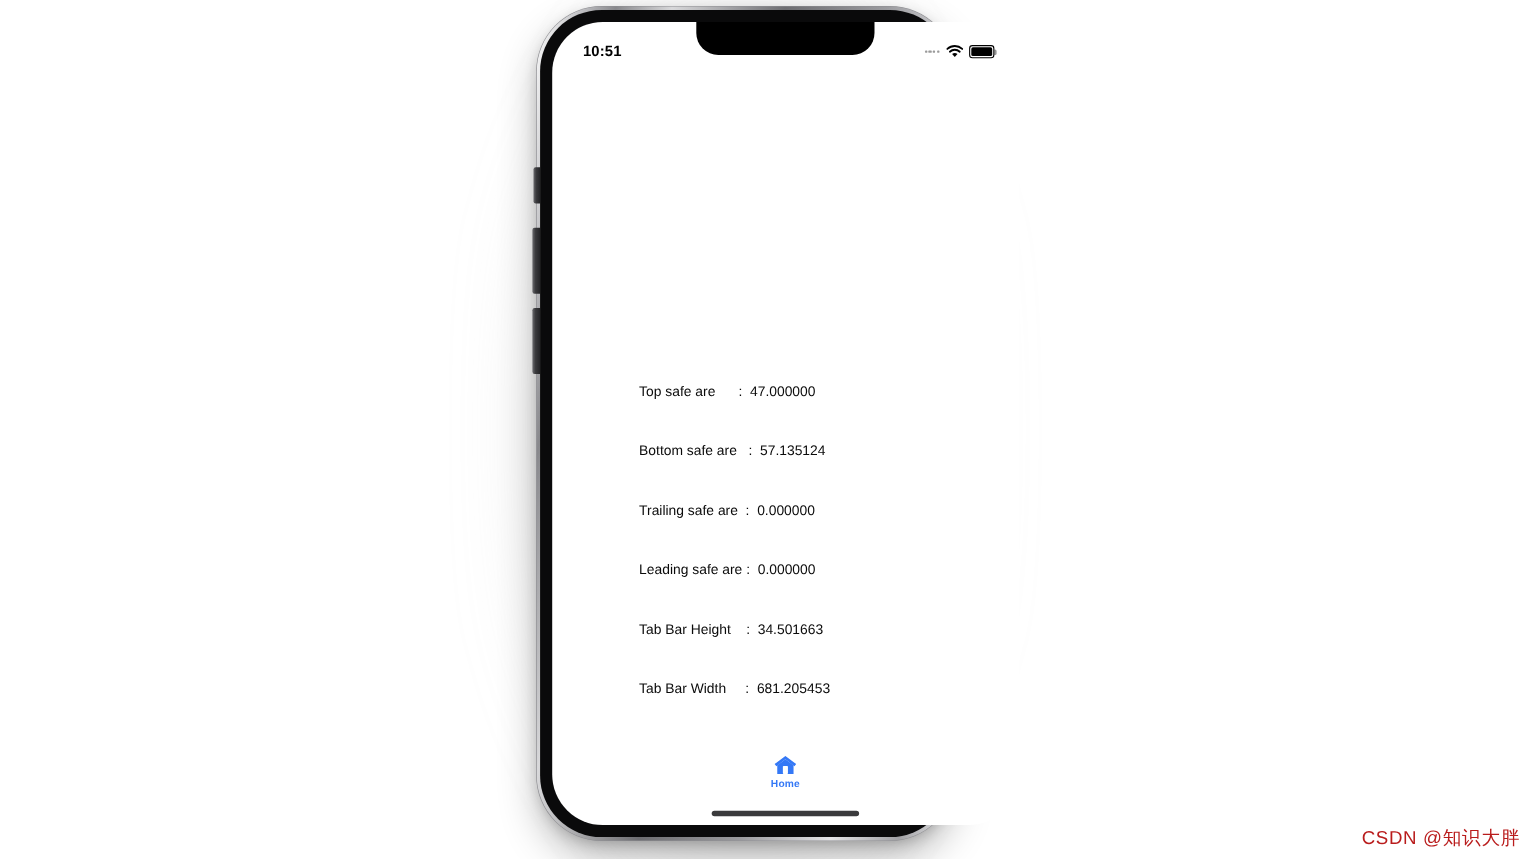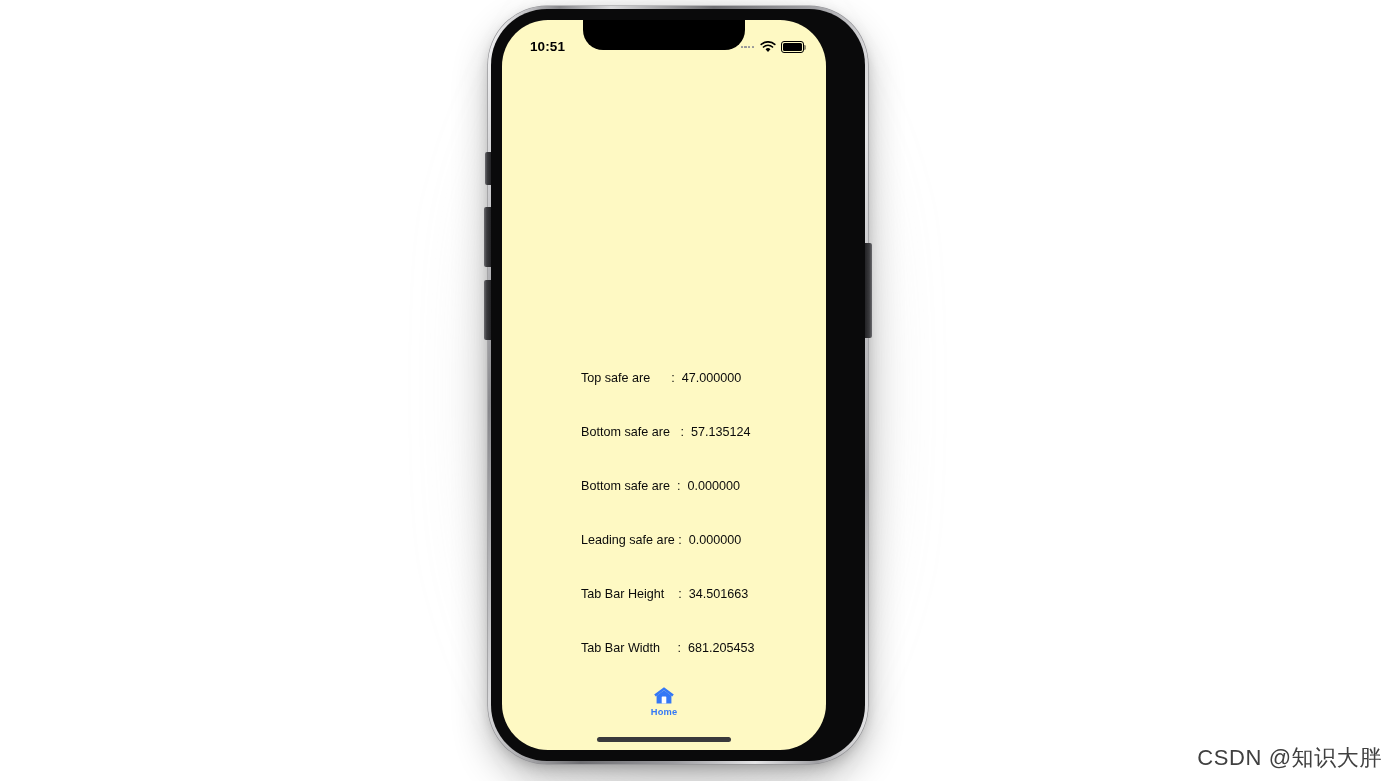--- a/index.html
+++ b/index.html
@@ -82,24 +82,24 @@
   #btn-vol-dn { left: -7px; top: 271px; width: 7px;  height: 60px; border-radius: 2px 0 0 2px; }
   #btn-power  { right: -7px; top: 234px; width: 7px; height: 95px;
                 border-radius: 0 2px 2px 0;
                 background: linear-gradient(270deg, #6a6a6e 0%, #3a3a3d 40%, #232326 100%); }
 
   
   #phone-screen {
     position: absolute;
     left: 11px;
     top: 11px;
-    width: 324px;
+    width: 424px;
     height: 730px;
     border-radius: 46px;
-    background: #fef9c3;
+    background: #ffffff;
     overflow: hidden;
     z-index: 3;
   }
 
   
   #notch {
     position: absolute;
     left: 50%;
     transform: translateX(-50%);
     top: -18px;
@@ -176,21 +176,21 @@
     left: 1.1px; top: 1.1px; bottom: 1.1px;
     width: 18.5px;
     background: #000;
     border-radius: 1.5px;
   }
 
   
   #info-list {
     position: absolute;
     left: 79px;
-    top: 313px;
+    top: 291px;
     z-index: 6;
     font-family: "Liberation Sans", "DejaVu Sans", sans-serif;
     font-size: 12.6px;
     color: #0a0a0a;
     line-height: 18px;
     white-space: pre;
   }
   .info-row { display: block; }
 
   
@@ -231,22 +231,22 @@
     border-radius: 3px;
     background: #3a3a3c;
     z-index: 8;
   }
 
   
   #watermark {
     position: absolute;
     right: 18px;
     bottom: 8px;
-    font-size: 22px;
-    color: #404040;
+    font-size: 17px;
+    color: #b91c1c;
     letter-spacing: 0.6px;
     font-family: "Liberation Sans", "DejaVu Sans", sans-serif;
     user-select: none;
   }
 </style>
 </head>
 <body>
 
 <div id="phone-glow"></div>
 
@@ -283,21 +283,21 @@
         <div id="battery-icon">
           <div id="battery-fill"></div>
         </div>
 
       </div>
     </div>
 
     <div id="info-list">
       <span class="info-row">Top safe are      :  47.000000</span>
       <span class="info-row">Bottom safe are   :  57.135124</span>
-      <span class="info-row">Bottom safe are  :  0.000000</span>
+      <span class="info-row">Trailing safe are  :  0.000000</span>
       <span class="info-row">Leading safe are :  0.000000</span>
       <span class="info-row">Tab Bar Height    :  34.501663</span>
       <span class="info-row">Tab Bar Width     :  681.205453</span>
     </div>
 
     <div id="tab-bar">
       <div id="tab-item-home">
         <svg id="tab-home-icon" width="22" height="19" viewBox="0 0 22 19" aria-hidden="true">
           <path d="M11 1.2 L1.2 8.6 l1.6 1.9 L11 4.3 l8.2 6.2 1.6 -1.9 Z" fill="#3478f6"></path>
           <path d="M3.6 9.7 L11 4.2 l7.4 5.5 V17.6 H3.6 Z" fill="#3478f6"></path>

